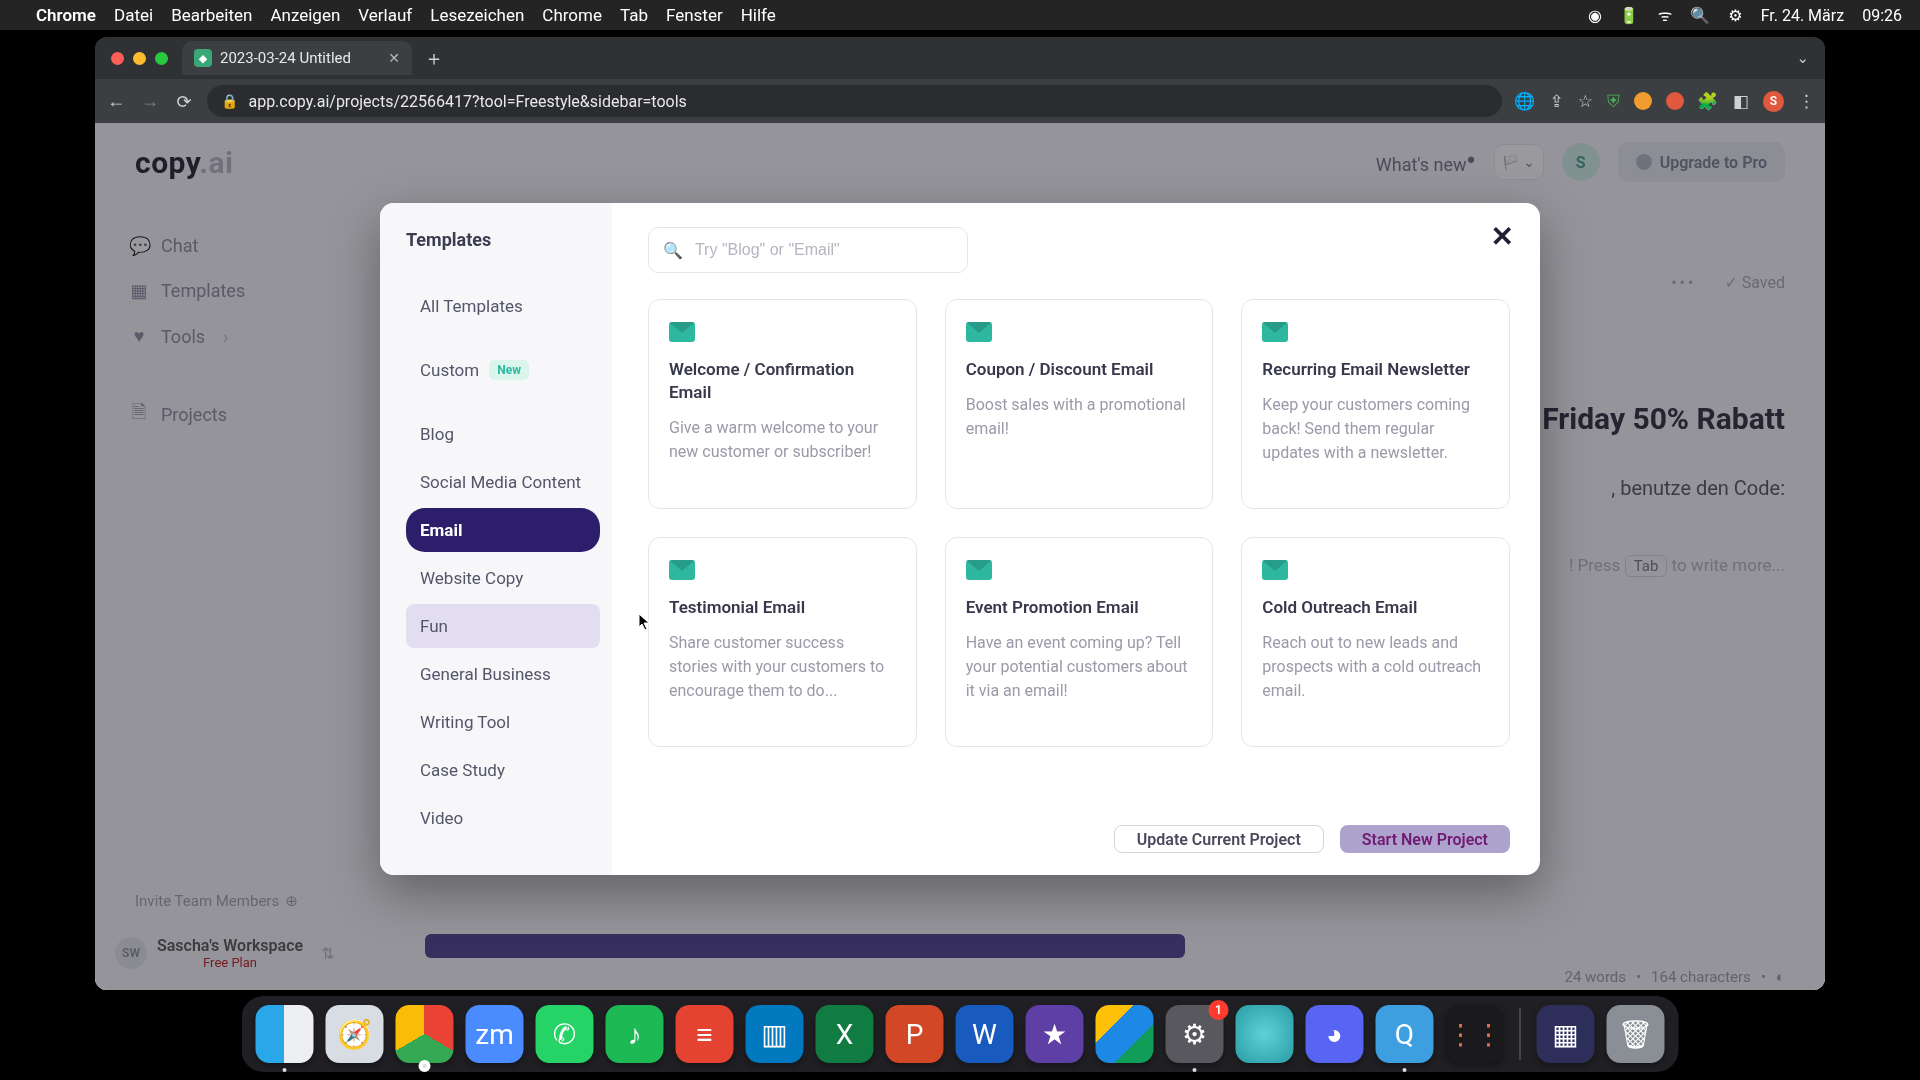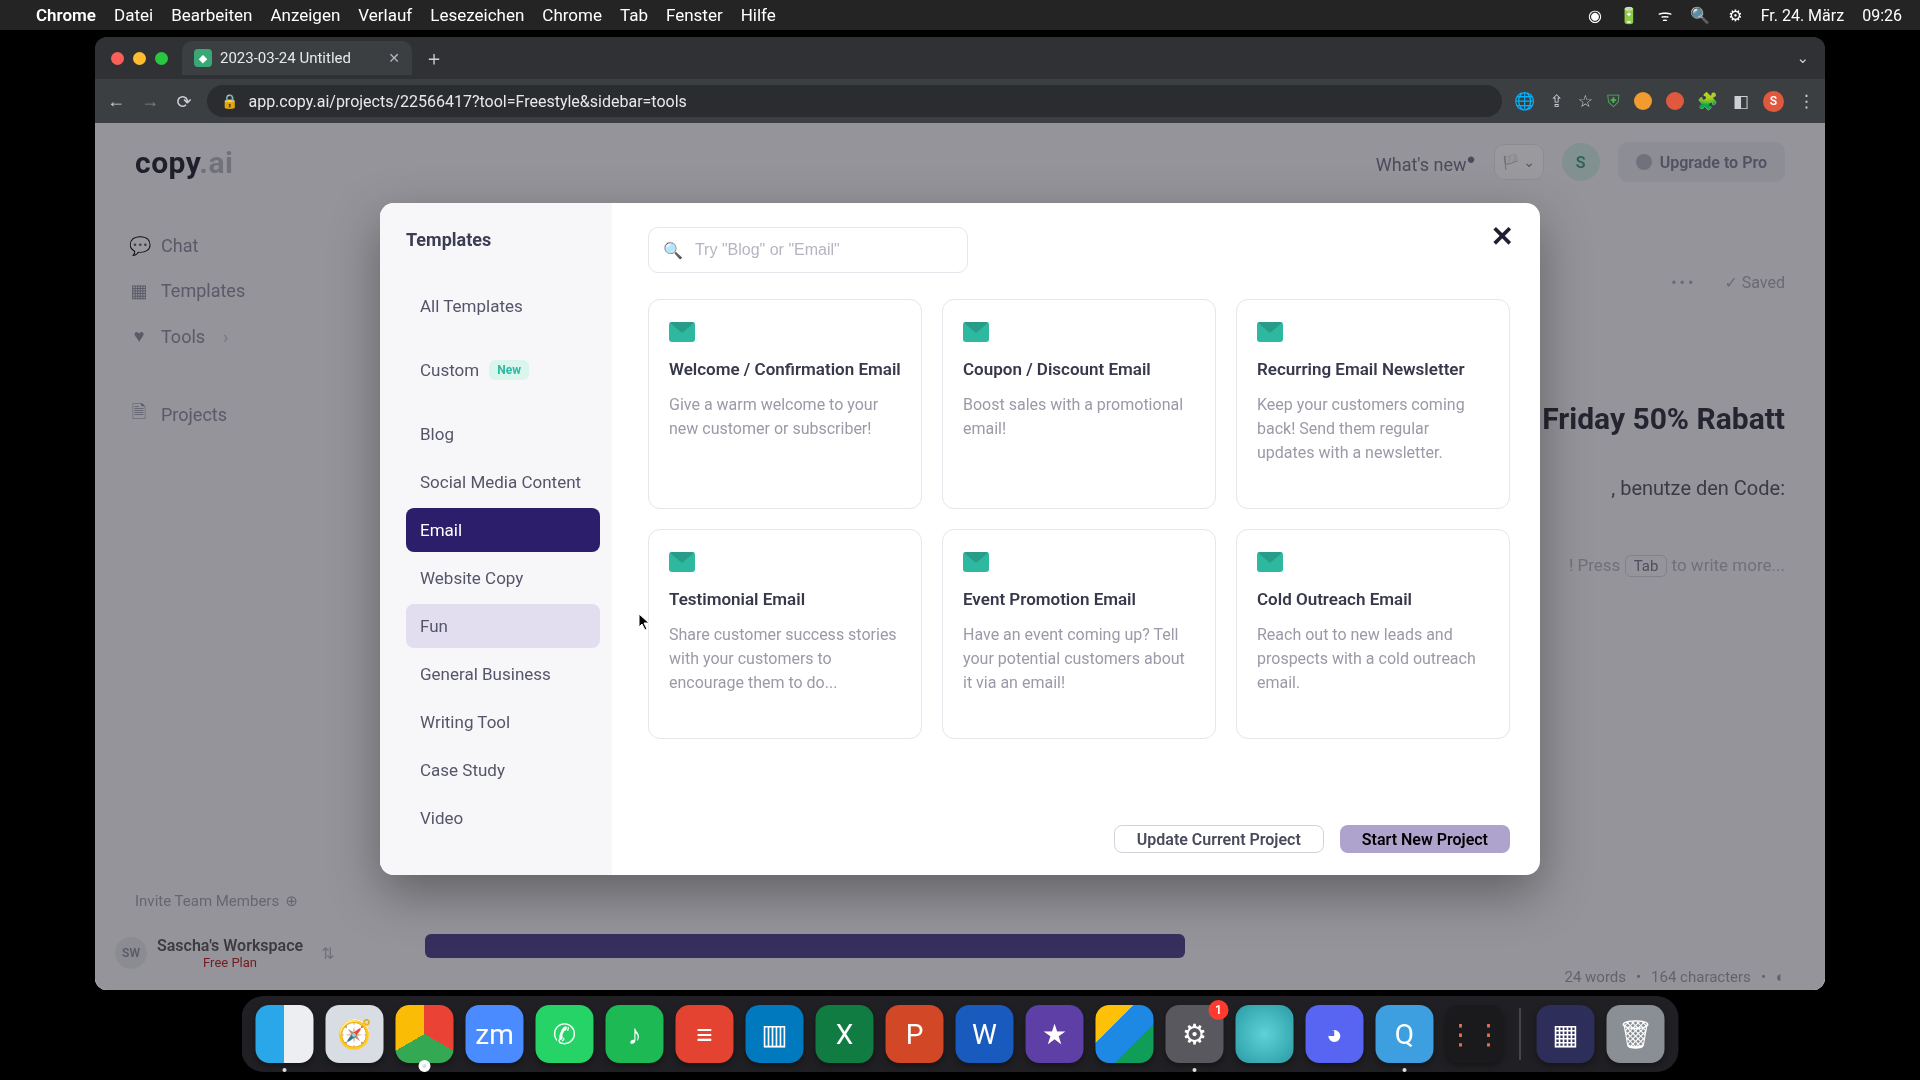--- a/index.html
+++ b/index.html
@@ -82,43 +82,43 @@
   .status-peek { position:absolute; right:40px; bottom:4px; font-size:15px; color:#9a9aaa; display:flex; gap:10px; align-items:center;}
   .saved-peek { position:absolute; right:40px; top:150px; color:#a7a7b6; font-size:16px; display:flex; align-items:center; gap:28px;}
 
   
   .overlay { position:absolute; inset:0; background:rgba(30,30,40,0.45); display:flex; align-items:flex-start; justify-content:center; padding-top:80px; }
   .modal { width:1160px; height:672px; background:var(--modal-bg); border-radius:14px; display:flex; overflow:hidden; box-shadow:0 18px 50px rgba(0,0,0,0.35); }
   .modal-left { width:232px; background:var(--modal-side); padding:26px 12px 20px 26px; display:flex; flex-direction:column; }
   .modal-left h3 { margin:0 0 34px 0; font-size:18px; color:#3c3c52; font-weight:700;}
   .cat { padding:12px 14px; font-size:17px; color:#55556a; border-radius:8px; margin-bottom:4px; cursor:default; display:flex; align-items:center;}
   .cat.top { margin-bottom:20px; }
-  .cat.sel { background:var(--modal-accent); color:#fff; font-weight:400;}
+  .cat.sel { background:var(--modal-accent); color:#fff; font-weight:700;border-radius:19px;}
   .cat.hov { background:var(--hover-lilac); }
   .cat .newbadge { margin-left:10px; background:var(--badge-new-bg); color:var(--badge-new-text); font-size:12px; font-weight:700; padding:3px 8px; border-radius:6px;}
   .cursor { position:absolute; width:16px; height:20px; pointer-events:none; z-index:400; }
 
   .modal-right { flex:1; display:flex; flex-direction:column; position:relative; padding:24px 30px 22px 36px;}
   .close-x { position:absolute; top:20px; right:26px; font-size:28px; color:#1f1f32; font-weight:700; cursor:pointer; line-height:1;}
   .search { width:320px; height:46px; border:1px solid var(--border); border-radius:10px; display:flex; align-items:center; padding:0 14px; gap:10px; color:#aaa; background:#fff; }
   .search .sico { color:#a6a6b4; }
   .search input { border:none; outline:none; font-size:16px; color:#555; width:100%; background:transparent; }
   .search input::placeholder { color:#b5b5c1; }
 
-  .cards { display:grid; grid-template-columns:repeat(3, 1fr); gap:20px; margin-top:26px; }
+  .cards { display:grid; grid-template-columns:repeat(3, 1fr); gap:28px; margin-top:26px; }
   .card { border:1px solid var(--border); border-radius:12px; padding:22px 20px; min-height:210px; background:#fff; }
   .card .mail-ico { width:26px; height:20px; background:var(--teal); border-radius:3px; position:relative; margin-bottom:16px; }
   .card .mail-ico::after { content:""; position:absolute; top:0; left:0; right:0; height:0; border-left:13px solid transparent; border-right:13px solid transparent; border-top:11px solid rgba(0,0,0,0.15); }
   .card h4 { margin:0 0 12px 0; font-size:17px; font-weight:600; color:#38384c; line-height:1.35;}
   .card p { margin:0; font-size:16px; color:var(--text-muted); line-height:1.5;}
 
   .modal-footer { margin-top:auto; display:flex; justify-content:flex-end; gap:16px; padding-top:22px;}
   .btn { height:28px; padding:0 22px; border-radius:8px; font-size:16px; font-weight:600; display:flex; align-items:center; }
   .btn.secondary { background:#fff; border:1px solid #d2d2dc; color:#4a4a5e;}
-  .btn.primary { background:var(--start-btn); color:#000000; border:none;}
+  .btn.primary { background:var(--start-btn); color:#701a75; border:none;}
 
   
   .dock { position:absolute; bottom:8px; left:50%; transform:translateX(-50%); height:76px; padding:6px 14px; background:rgba(70,70,80,0.45); border-radius:22px; display:flex; align-items:center; gap:12px; backdrop-filter:blur(6px); }
   .dock .app-icon { width:58px; height:58px; border-radius:14px; display:flex; align-items:center; justify-content:center; font-size:28px; color:#fff; position:relative; box-shadow:0 3px 6px rgba(0,0,0,0.35);}
   .dock .sep { width:1px; height:52px; background:rgba(255,255,255,0.35); margin:0 4px;}
   .dock .dotunder::after { content:""; position:absolute; bottom:-9px; left:50%; transform:translateX(-50%); width:4px; height:4px; border-radius:50%; background:#ddd;}
   .badge-red { position:absolute; top:-5px; right:-5px; width:20px; height:20px; border-radius:50%; background:#ff3b30; color:#fff; font-size:12px; display:flex; align-items:center; justify-content:center; font-weight:600;}
   
   .di-finder{background:linear-gradient(90deg,#2aa7e8 50%,#eceef1 50%);} 
   .di-safari{background:radial-gradient(circle,#fff 35%,#d7dde3 36%);} 

